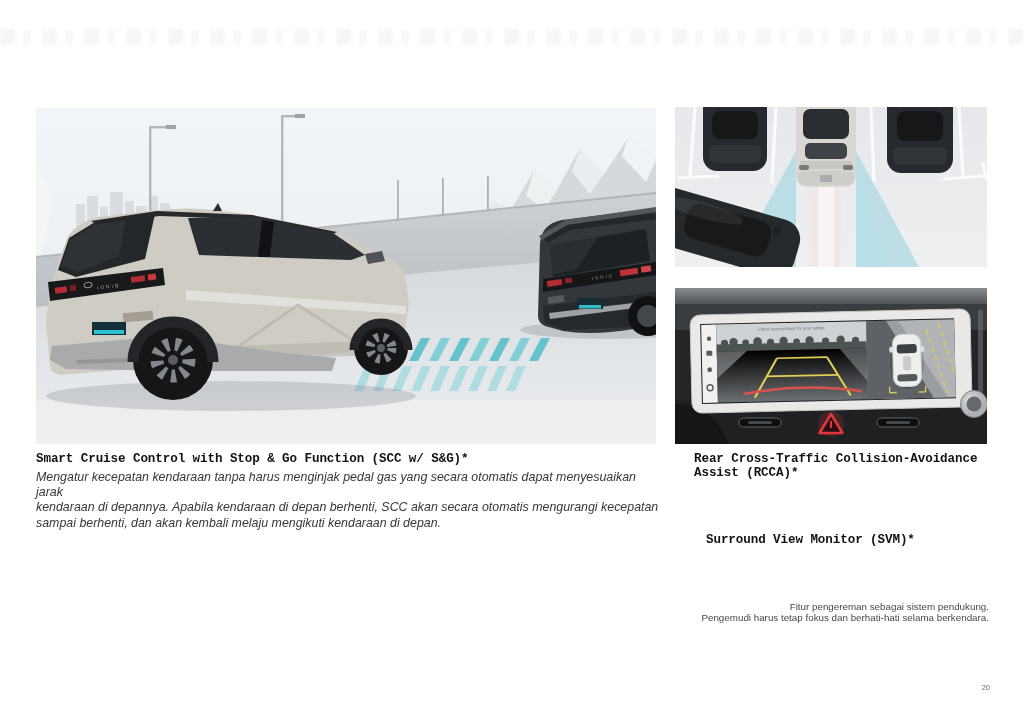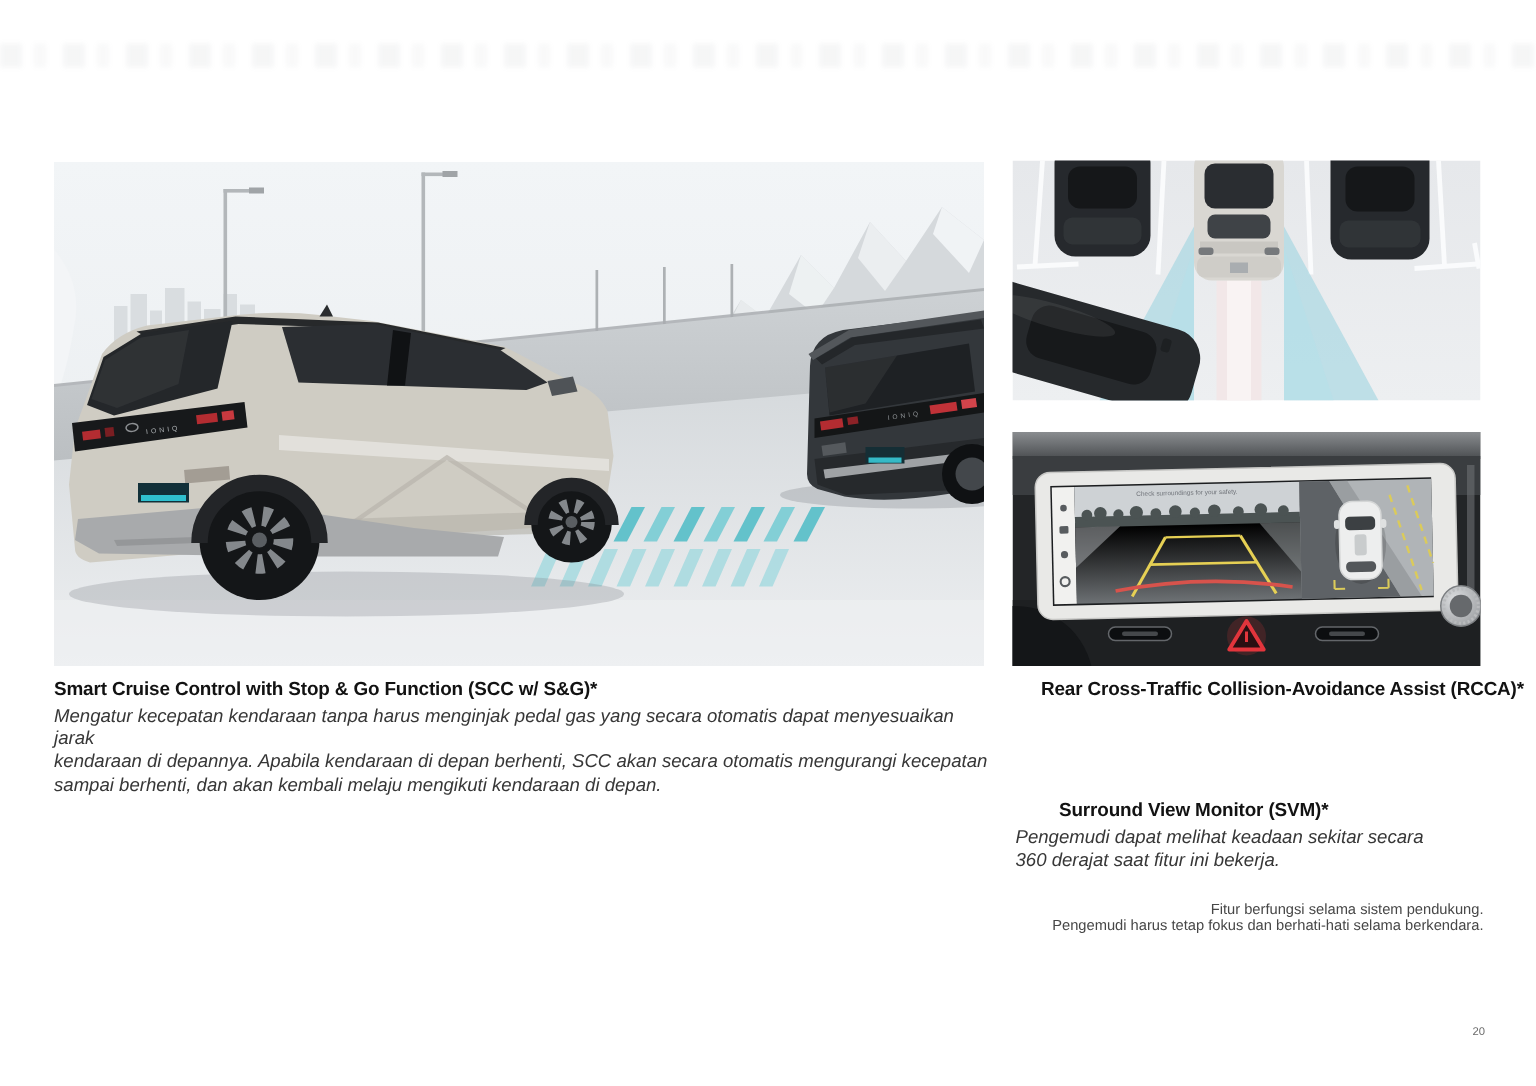--- a/index.html
+++ b/index.html
@@ -3,21 +3,21 @@
 <meta charset="utf-8">
 <style>
   html,body{margin:0;padding:0;}
   body{background:#9a9a9a;font-family:"Liberation Sans",sans-serif;}
   #page{position:relative;width:1024px;height:724px;background:#ffffff;overflow:hidden;margin:0 auto;}
   .abs{position:absolute;}
   .ghost-band{left:0;top:29px;width:1024px;height:16px;filter:blur(1.6px);opacity:.55;
     background:repeating-linear-gradient(90deg, rgba(128,134,140,.13) 0 15px, rgba(128,134,140,0) 15px 23px,
     rgba(128,134,140,.09) 23px 31px, rgba(128,134,140,0) 31px 42px);}
   .fig{display:block;}
-  .sec-title{font-size:12.6px;font-weight:700;color:#121212;letter-spacing:-0.1px;line-height:14px;}
+  .sec-title{font-size:12.6px;font-weight:700;color:#121212;letter-spacing:-0.1px;line-height:14px;font-family:Liberation Mono, monospace;}
   .sec-body{font-size:12.4px;font-weight:400;color:#373737;line-height:15.2px;white-space:pre-line;font-style:italic;}
   .footnote{font-size:9.8px;color:#474747;line-height:11.4px;text-align:right;white-space:pre-line;}
   .pagenum{font-size:7.5px;color:#6b6b6b;}
   svg text{font-family:"Liberation Sans",sans-serif;}
 </style>
 </head>
 <body>
 
 <div id="page">
 
@@ -356,20 +356,18 @@
   </div>
 
   <div class="abs sec-title" style="left:36px;top:452px;width:620px;">Smart Cruise Control with Stop &amp; Go Function (SCC w/ S&amp;G)*</div>
   <div class="abs sec-body" style="left:36px;top:470px;width:626px;">Mengatur kecepatan kendaraan tanpa harus menginjak pedal gas yang secara otomatis dapat menyesuaikan jarak
 kendaraan di depannya. Apabila kendaraan di depan berhenti, SCC akan secara otomatis mengurangi kecepatan
 sampai berhenti, dan akan kembali melaju mengikuti kendaraan di depan.</div>
 
   <div class="abs sec-title" style="left:677px;top:452px;width:330px;padding-left:17px;">Rear Cross-Traffic Collision-Avoidance Assist (RCCA)*</div>
 
   <div class="abs sec-title" style="left:706px;top:533px;width:330px;">Surround View Monitor (SVM)*</div>
-  <div class="abs sec-body" style="left:677px;top:551px;width:330px;">Pengemudi dapat melihat keadaan sekitar secara
-360 derajat saat fitur ini bekerja.</div>
-
-  <div class="abs footnote" style="right:35px;top:601px;width:330px;">Fitur berfungsi selama sistem pendukung.
+
+  <div class="abs footnote" style="right:35px;top:601px;width:330px;">Fitur pengereman sebagai sistem pendukung.
 Pengemudi harus tetap fokus dan berhati-hati selama berkendara.</div>
 
   <div class="abs pagenum" style="right:34px;top:683px;">20</div>
 </div>
 
 </body></html>

